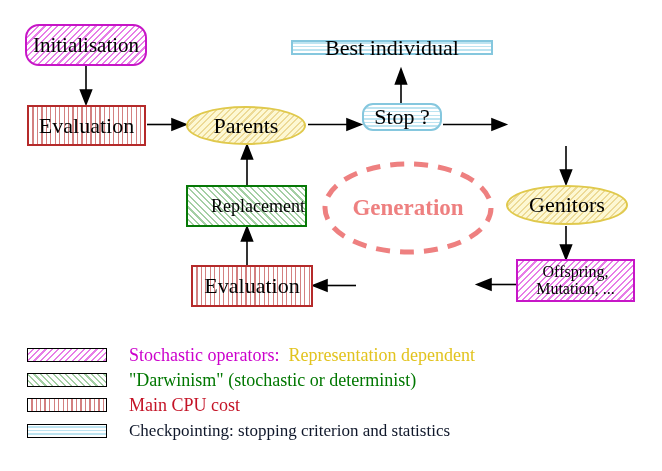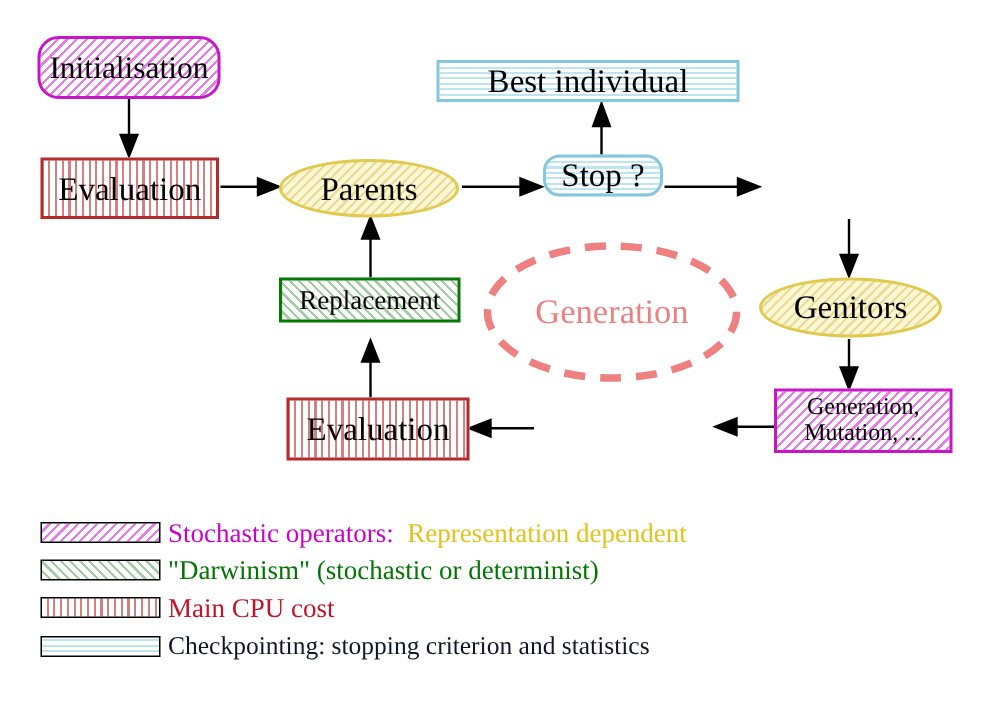--- a/index.html
+++ b/index.html
@@ -30,24 +30,24 @@
     background:repeating-linear-gradient(0deg, rgba(255,255,255,0) 0px, rgba(255,255,255,0) 2.2px, #bde4f1 2.2px, #bde4f1 3.6px), #fff;
   }
   .ellipse-yellow{
     border:2px solid #e0c94c;border-radius:50%;
     background:repeating-linear-gradient(135deg, #fdf8d3 0px, #fdf8d3 3px, #edda96 3px, #edda96 4.5px);
   }
   .rounded{border-radius:11px;}
   .fs21{font-size:21px;border-radius:14px;} .fs22{font-size:22px;} .fs18{font-size:18px;} .fs16{font-size:16px;}
   .generation-label{
     position:absolute;left:325px;top:195px;width:166px;text-align:center;
-    color:#ee8080;font-size:23px;
+    color:#ee8080;font-size:23px;font-weight:bold;
   }
   .swatch{position:absolute;left:27px;width:80px;height:14px;border:1px solid;box-sizing:border-box;}
-  .legend-text{position:absolute;left:112px;font-size:18px;white-space:nowrap;}
+  .legend-text{position:absolute;left:129px;font-size:18px;white-space:nowrap;}
   .lg-magenta{color:#cc00cc;} .lg-gold{color:#e2c31e;margin-left:9px;}
   .lg-green{color:#007700;} .lg-red{color:#c41326;text-align:center;} .lg-cyan{color:#0f172a;}
 </style>
 </head>
 <body>
 
 <div class="canvas">
 
   <svg class="layer" width="662" height="471" viewBox="0 0 662 471">
     <g stroke="#000" stroke-width="1.6" fill="#000">
@@ -104,44 +104,44 @@
   </div>
 
   <div class="node box stripe-red fs22" style="left:27px;top:105px;width:119px;height:41px;">
     <span>Evaluation</span>
   </div>
 
   <div class="node ellipse-yellow fs22" style="left:186px;top:106px;width:120px;height:39px;">
     <span>Parents</span>
   </div>
 
-  <div class="node box stripe-cyan fs22" style="left:291px;top:40px;width:202px;height:28px;">
+  <div class="node box stripe-cyan fs22" style="left:291px;top:40px;width:202px;height:15px;">
     <span>Best individual</span>
   </div>
 
   <div class="node box stripe-cyan rounded fs22" style="left:362px;top:103px;width:80px;height:28px;text-align:center;">
     <span>Stop ?</span>
   </div>
 
 
   <div class="node ellipse-yellow fs22" style="left:506px;top:185px;width:122px;height:40px;">
     <span>Genitors</span>
   </div>
 
   <div class="node box hatch-magenta fs16" style="left:516px;top:259px;width:119px;height:43px;flex-direction:column;">
-    <span>Generation,</span>
+    <span>Offspring,</span>
     <span>Mutation, ...</span>
   </div>
 
 
   <div class="node box stripe-red fs22" style="left:191px;top:265px;width:122px;height:42px;">
     <span>Evaluation</span>
   </div>
 
-  <div class="node box hatch-green fs18" style="left:186px;top:185px;width:121px;height:30px;">
+  <div class="node box hatch-green fs18" style="left:186px;top:185px;width:121px;height:42px;justify-content:flex-end;">
     <span>Replacement</span>
   </div>
 
   <div class="generation-label">
     <span>Generation</span>
   </div>
 
   <div>
     <div class="swatch hatch-magenta" style="top:348px;"></div>
     <div class="legend-text" style="top:345px;">

